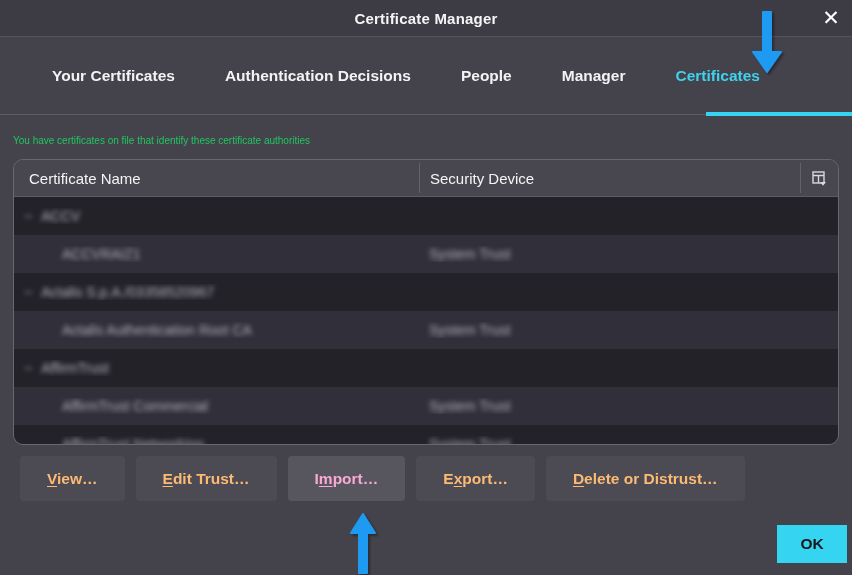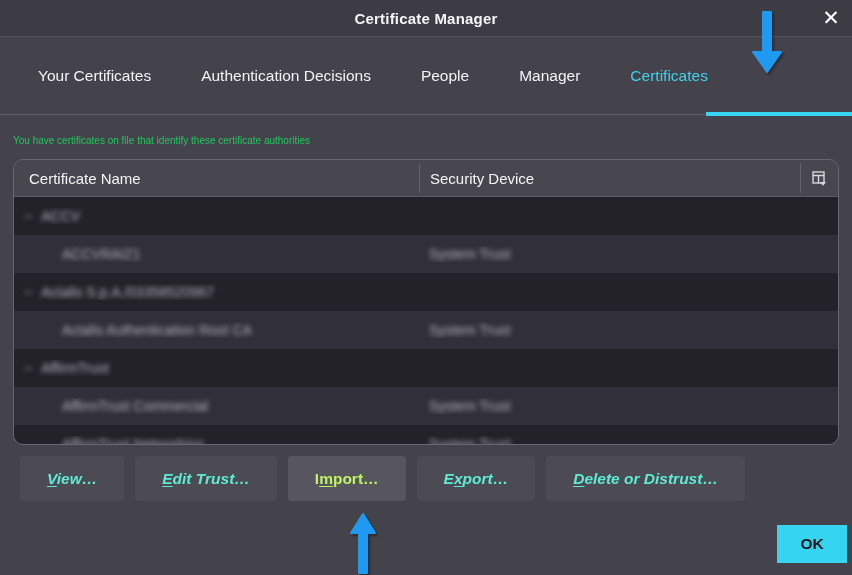--- a/index.html
+++ b/index.html
@@ -30,21 +30,22 @@
     font-size: 21px; font-weight: 300; color: #ffffff;
     cursor: default;
   }
 
   
   .tabs-row {
     position: relative;
     height: 78px;
     border-bottom: 1px solid #5d5c66;
     display: flex; align-items: center;
-    padding-left: 38px;
+    padding-left: 52px;
+    font-weight: bold;
   }
   .tab {
     font-size: 15.5px;
     color: #f3f3f5;
     margin-right: 50px;
     white-space: nowrap;
   }
   .tab.active { color: #3fd2ee; }
   .active-tab-underline {
     position: absolute;
@@ -104,26 +105,26 @@
     margin: 11px 13px 0 20px;
   }
   .btn {
     height: 45px;
     padding: 0 27px;
     margin-right: 11px;
     background: #4c4b54;
     border: none; border-radius: 4px;
     font-family: inherit;
     font-size: 15.5px; font-weight: 600;
-    color: #bef264;
+    color: #f9a8d4;
     display: flex; align-items: center; justify-content: center;
     white-space: nowrap;
     cursor: default;
   }
-  .btn.disabled { color: #5eead4; font-style: italic; }
+  .btn.disabled { color: #fdba74; }
   .btn.primary-ish { background: #57565f; }
   .btn .ak { text-decoration: underline; text-underline-offset: 2px; }
 
   
   .ok-button {
     position: absolute;
     right: 5px; bottom: 12px;
     width: 70px; height: 38px;
     background: #35d4f0;
     color: #15171c;

